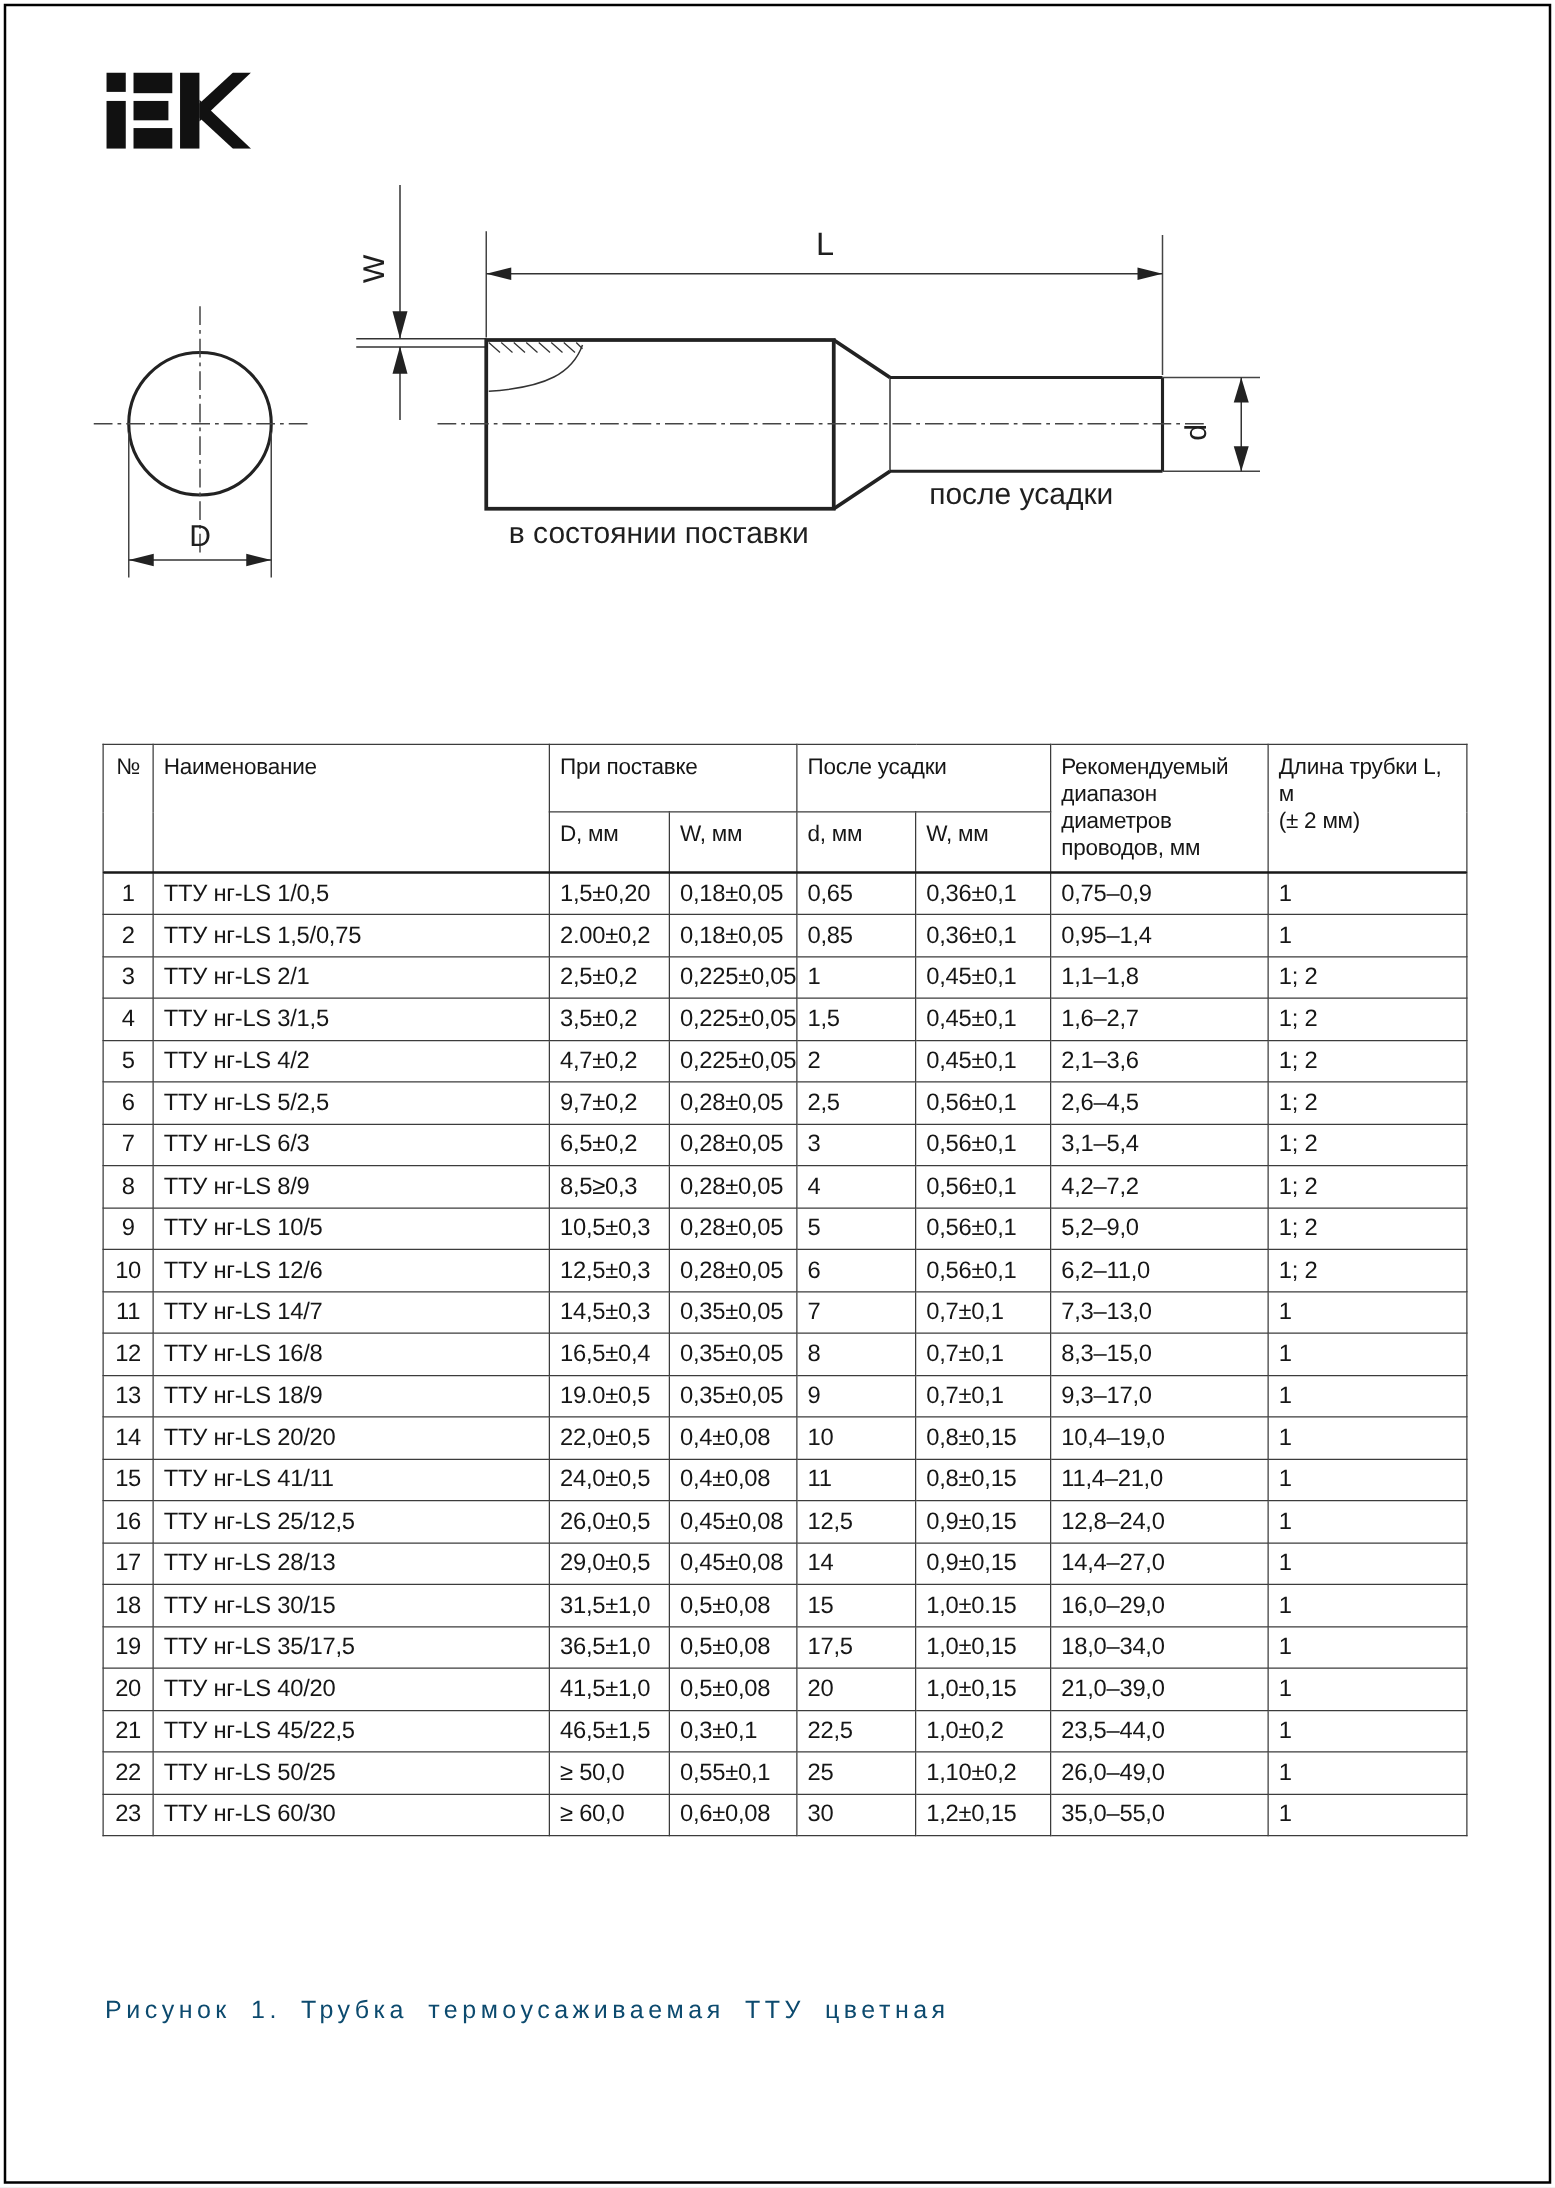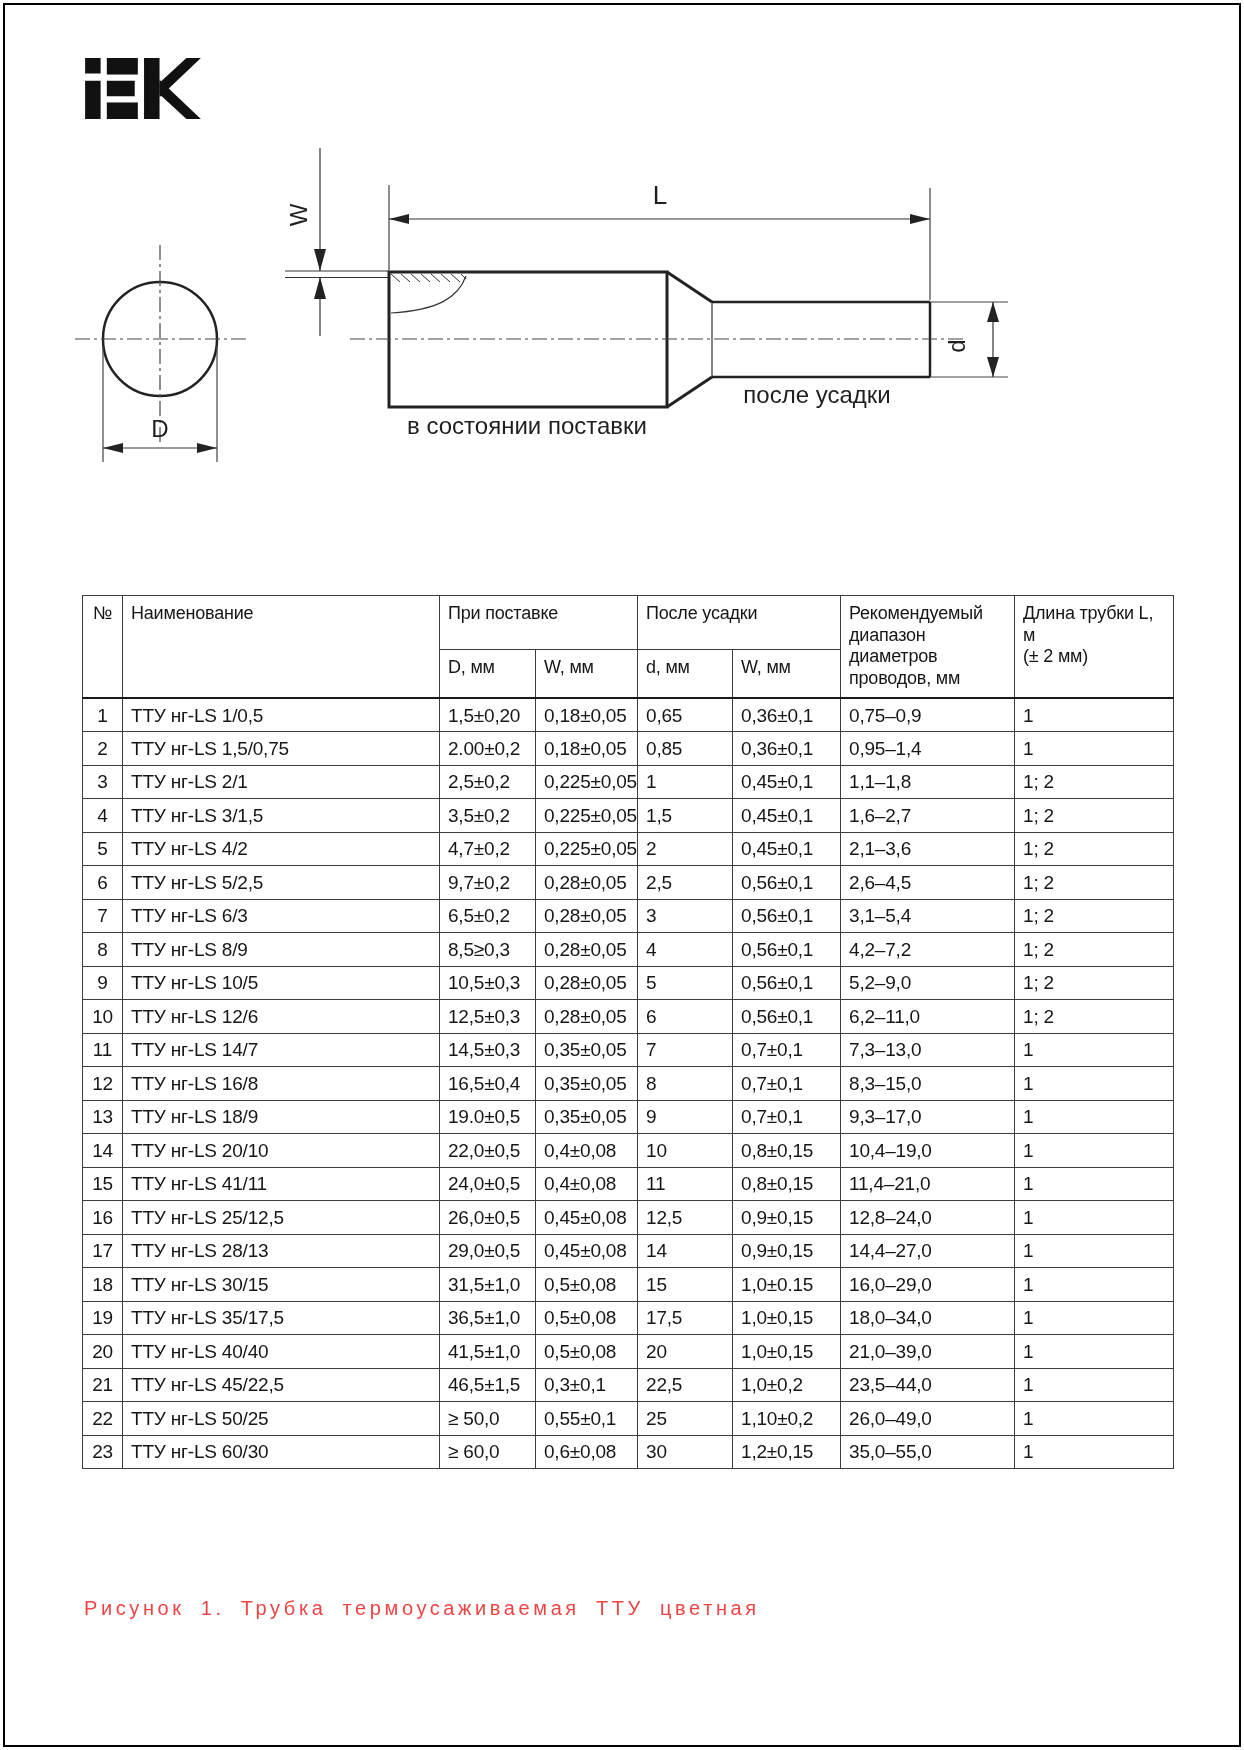--- a/index.html
+++ b/index.html
@@ -20,21 +20,21 @@
   .spec thead th { vertical-align:top; padding-top:7px; font-size:18px; letter-spacing:-0.2px; line-height:1.2; }
   .spec thead tr.h1 th { height:46px; }
   .spec thead tr.h2 th { height:40px; }
   .spec thead { border-bottom:2px solid #191919; }
   .spec tbody tr { height:33.5px; }
   .spec tbody td { font-size:19px; vertical-align:middle; line-height:1; letter-spacing:-0.2px; }
   .spec .c-num { text-align:center; padding:0 2px; }
   .spec thead th.c-num { padding-top:7px; }
   .len-line { display:block; }
   .caption {
-    position:absolute; left:84px; top:1597px; font-size:20px; color:#ef4444;
+    position:absolute; left:84px; top:1597px; font-size:20px; color:#0c4a6e;
     letter-spacing:3.6px; word-spacing:7px; white-space:nowrap;
   }
 </style>
 </head>
 <body>
 
 <div class="page">
   <div class="frame"></div>
 
   <svg class="logo" viewBox="0 0 112 59" role="img" aria-label="IEK">
@@ -248,21 +248,21 @@
           <td>ТТУ нг-LS 18/9</td>
           <td>19.0±0,5</td>
           <td>0,35±0,05</td>
           <td>9</td>
           <td>0,7±0,1</td>
           <td>9,3–17,0</td>
           <td>1</td>
         </tr>
         <tr>
           <td class="c-num">14</td>
-          <td>ТТУ нг-LS 20/10</td>
+          <td>ТТУ нг-LS 20/20</td>
           <td>22,0±0,5</td>
           <td>0,4±0,08</td>
           <td>10</td>
           <td>0,8±0,15</td>
           <td>10,4–19,0</td>
           <td>1</td>
         </tr>
         <tr>
           <td class="c-num">15</td>
           <td>ТТУ нг-LS 41/11</td>
@@ -308,21 +308,21 @@
           <td>ТТУ нг-LS 35/17,5</td>
           <td>36,5±1,0</td>
           <td>0,5±0,08</td>
           <td>17,5</td>
           <td>1,0±0,15</td>
           <td>18,0–34,0</td>
           <td>1</td>
         </tr>
         <tr>
           <td class="c-num">20</td>
-          <td>ТТУ нг-LS 40/40</td>
+          <td>ТТУ нг-LS 40/20</td>
           <td>41,5±1,0</td>
           <td>0,5±0,08</td>
           <td>20</td>
           <td>1,0±0,15</td>
           <td>21,0–39,0</td>
           <td>1</td>
         </tr>
         <tr>
           <td class="c-num">21</td>
           <td>ТТУ нг-LS 45/22,5</td>

